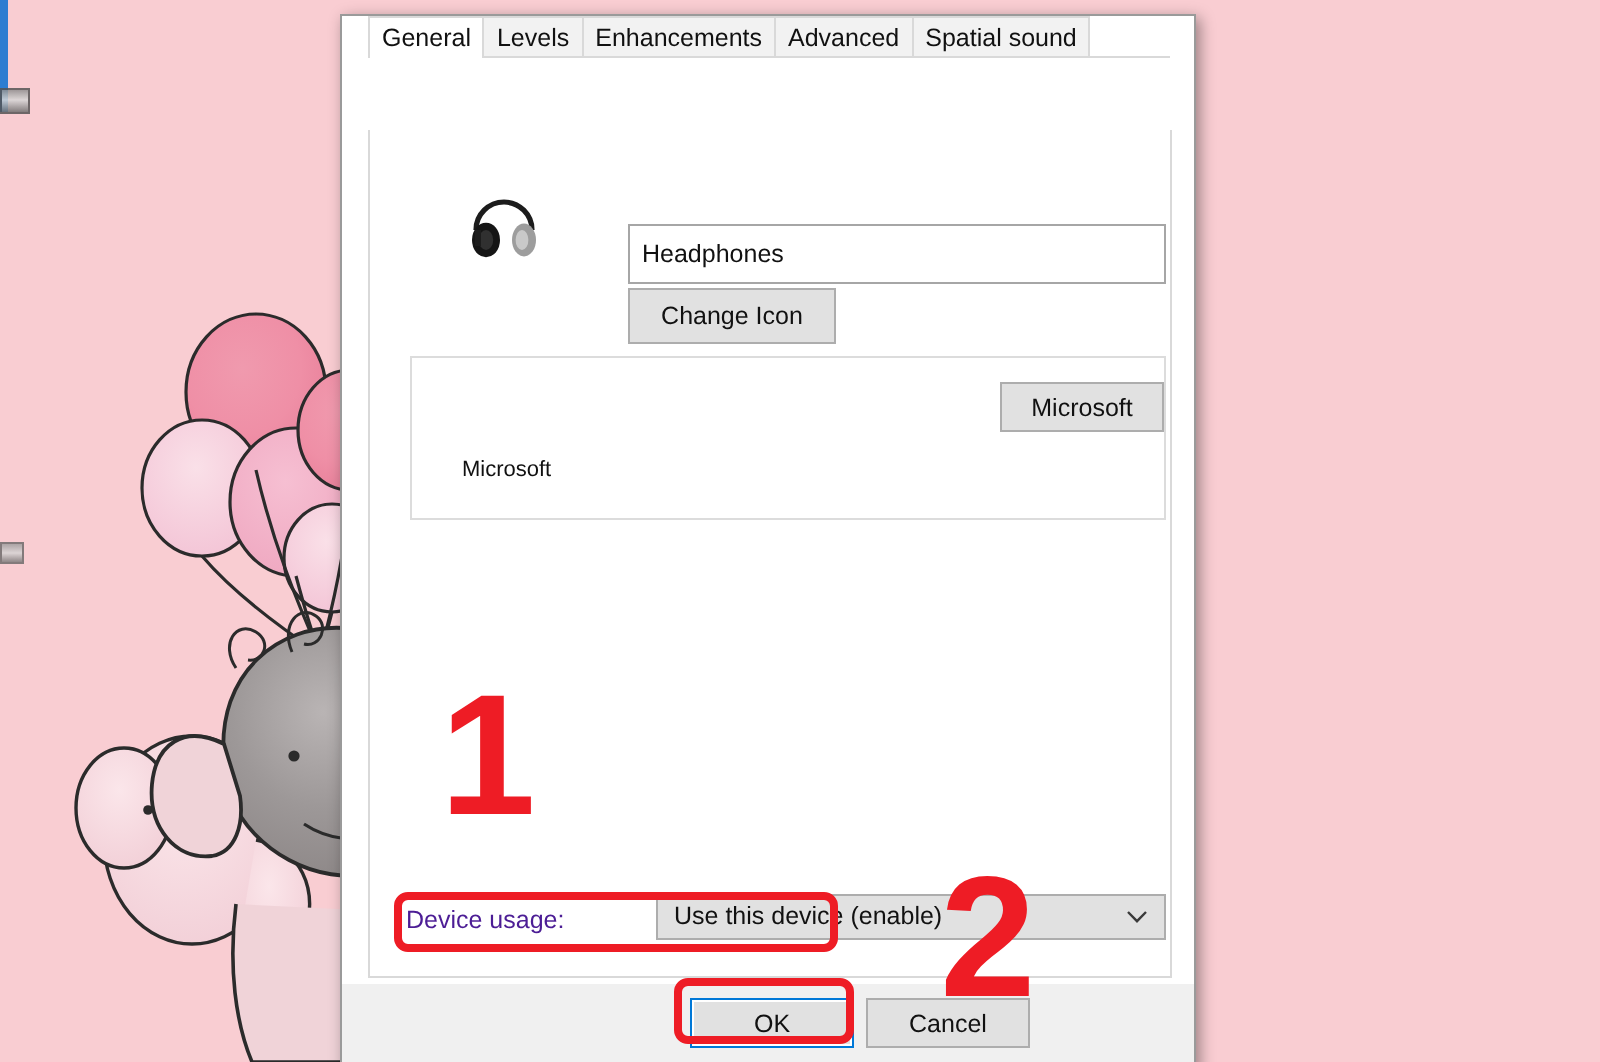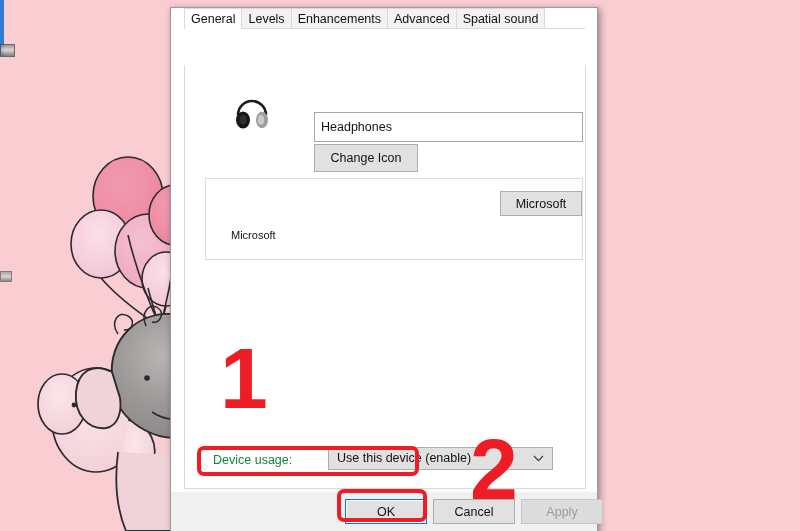--- a/index.html
+++ b/index.html
@@ -250,30 +250,30 @@
     background: #e1e1e1;
     font-family: "Liberation Sans", sans-serif;
     font-size: 12.5px;
     color: #111;
     cursor: default;
   }
 
   
   #usage-label {
     position: absolute;
-    left: 28px;
+    left: 18px;
     top: 388px;
     font-size: 12.5px;
-    color: #15803d;
+    color: #4c1d95;
   }
   #usage-combo {
     position: absolute;
     left: 143px;
     top: 382px;
-    width: 225px;
+    width: 255px;
     height: 23px;
     border: 1px solid #adadad;
     background: #e1e1e1;
     box-sizing: border-box;
     cursor: default;
   }
   #usage-combo-text {
     position: absolute;
     left: 8px;
     top: 3px;
@@ -481,20 +481,19 @@
       <span id="usage-combo-text">Use this device (enable)</span>
       <svg id="usage-combo-arrow" width="11" height="7" viewBox="0 0 11 7">
         <path d="M1 1 L5.5 5.6 L10 1" stroke="#3a3a3a" stroke-width="1.2" fill="none"></path>
       </svg>
     </div>
   </div>
 
   <div id="footer">
     <button class="footer-button" id="ok-button">OK</button>
     <button class="footer-button" id="cancel-button">Cancel</button>
-    <button class="footer-button" id="apply-button" disabled="">Apply</button>
   </div>
 </div>
 
 <div class="annot-box" id="annot-box-usage"></div>
 <div class="annot-box" id="annot-box-ok"></div>
 <div class="annot-num" id="annot-num-1">1</div>
 <div class="annot-num" id="annot-num-2">2</div>
 
 </body></html>

